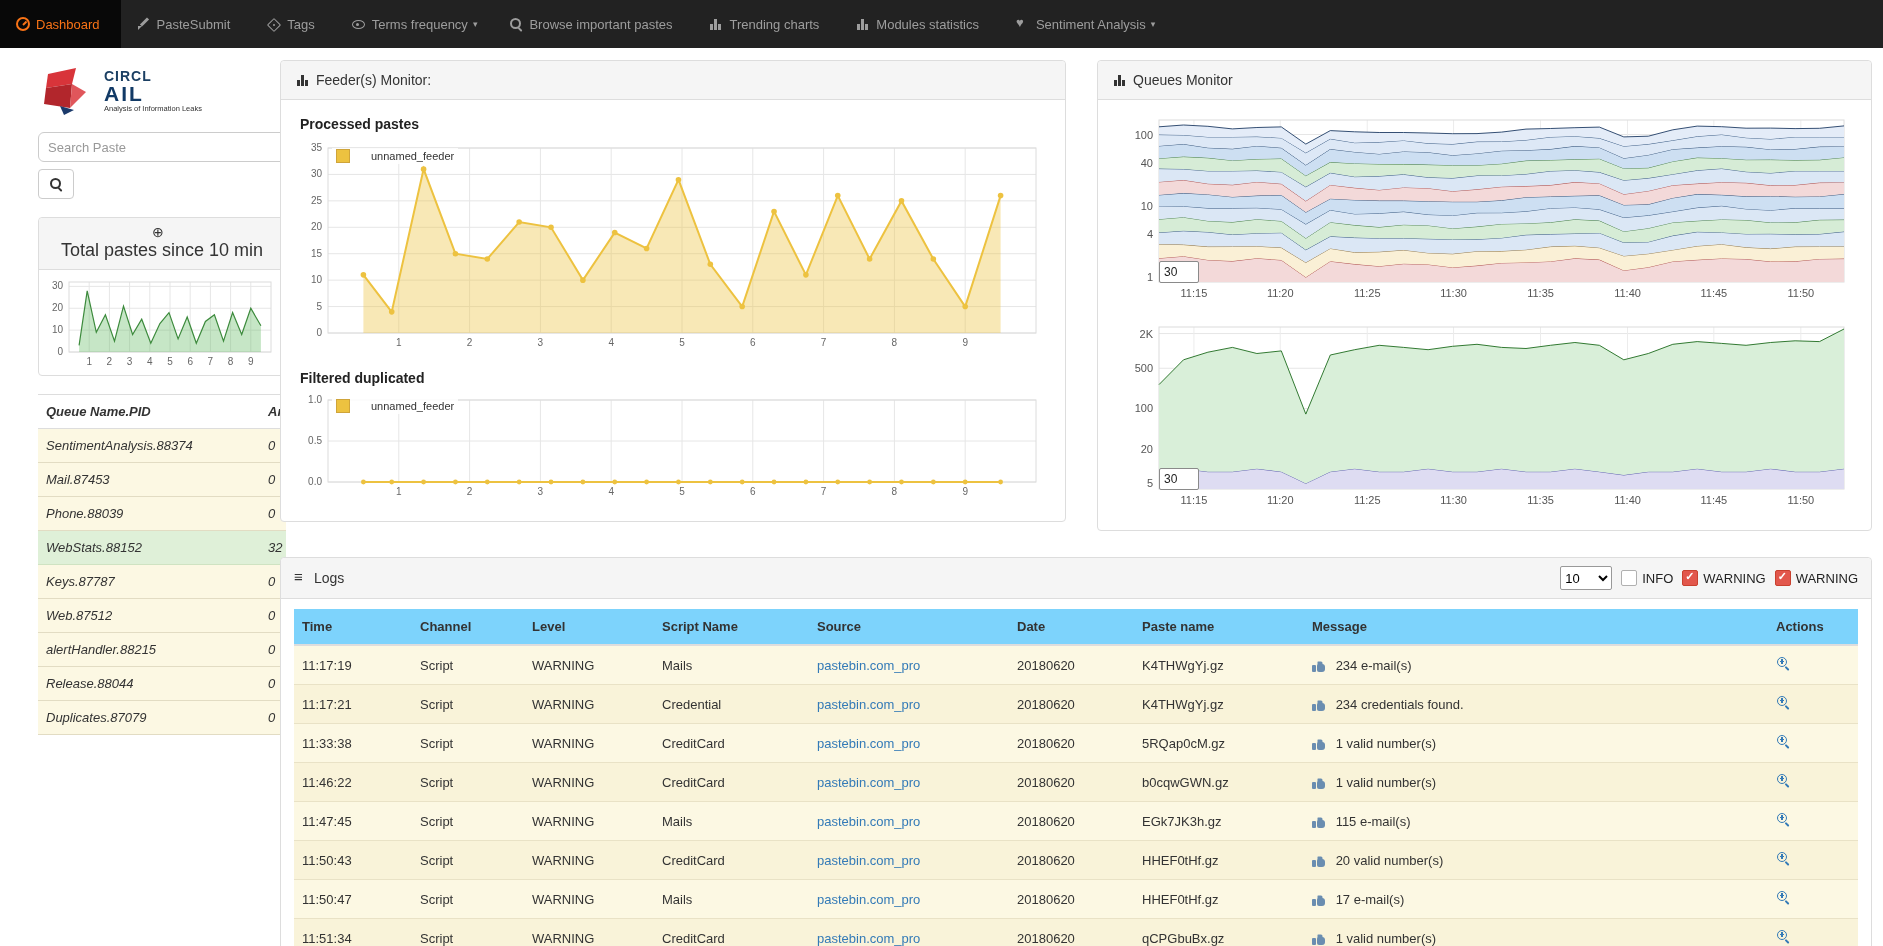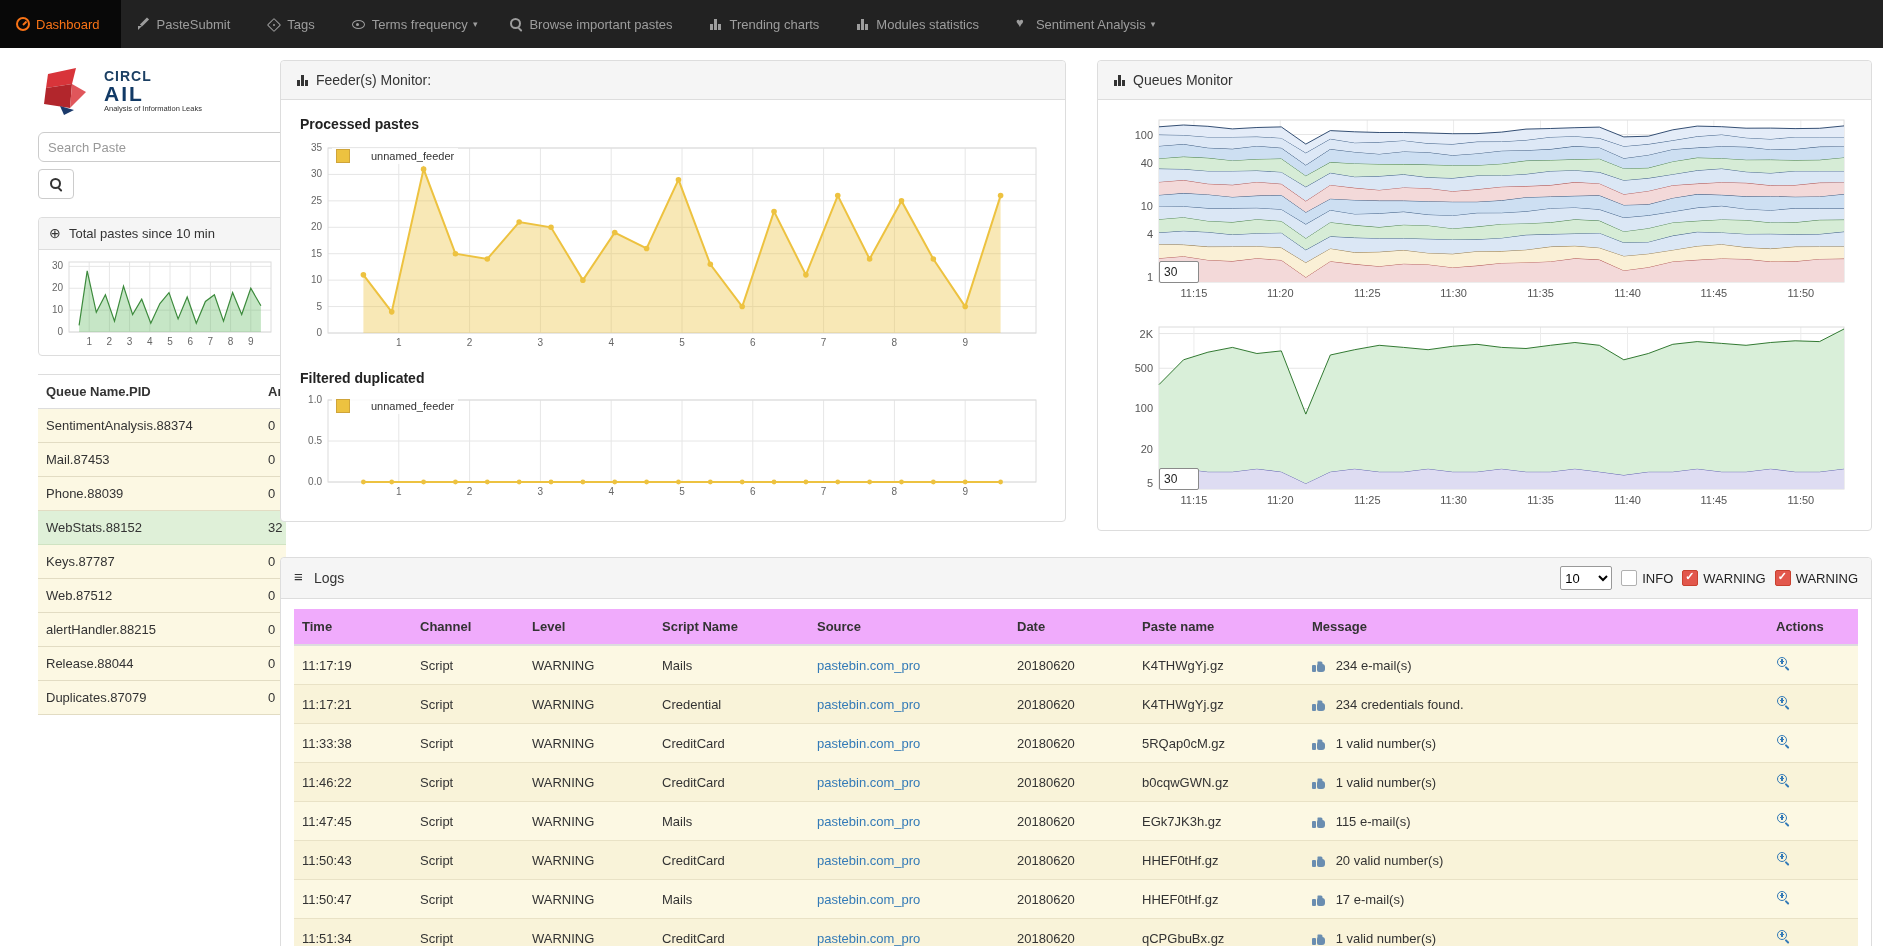--- a/index.html
+++ b/index.html
@@ -45,32 +45,32 @@
   .sidebar{position:absolute;left:10px;top:58px;width:248px;bottom:0;overflow:hidden;margin-left:28px;}
   .logo{display:flex;align-items:center;margin:8px 0 16px 2px;}
   .logo-text{margin-left:8px;line-height:1.05;}
   .logo-brand{font-size:14px;font-weight:bold;color:#1b3f63;letter-spacing:1px;}
   .logo-product{font-size:21px;font-weight:bold;color:#123a66;letter-spacing:2px;}
   .logo-sub{font-size:7.5px;color:#333;}
   .search-input{width:100%;box-sizing:border-box;height:30px;border:1px solid #ccc;border-radius:6px;padding:0 9px;font-size:13px;color:#555;font-family:inherit;margin-bottom:7px;}
   .search-input::placeholder{color:#999;}
   .search-btn{width:36px;height:30px;border:1px solid #ccc;border-radius:4px;background:#fff;display:flex;align-items:center;justify-content:center;cursor:pointer;margin-bottom:18px;color:#333;}
   .side-panel{border:1px solid #ddd;border-radius:4px;margin-bottom:18px;}
-  .side-panel-h{background:#f5f5f5;border-bottom:1px solid #ddd;padding:8px 10px;font-size:13px;color:#333;border-radius:4px 4px 0 0;display:flex;align-items:flex-end;}
+  .side-panel-h{background:#f5f5f5;border-bottom:1px solid #ddd;padding:8px 10px;font-size:18px;color:#333;border-radius:4px 4px 0 0;display:flex;align-items:center;flex-direction:column;}
   .side-panel-b{padding:4px 2px 2px 2px;}
   .side-list{border-top:1px solid #e7e7e7;}
   .side-row{display:flex;align-items:center;border-bottom:1px solid #e7e7e7;padding:7px 8px;min-height:24px;}
   .toggle{position:relative;width:46px;height:22px;border-radius:12px;background:linear-gradient(#7db3e8,#4a90d2);margin-right:10px;cursor:pointer;flex:none;}
   .toggle::after{content:"";position:absolute;right:2px;top:2px;width:18px;height:18px;background:#fff;border-radius:50%;box-shadow:0 1px 2px rgba(0,0,0,.35);}
   .toggle-label{font-weight:bold;font-size:13px;}
   .swatch{width:30px;height:20px;border-radius:3px;margin-right:11px;flex:none;}
   .swatch.working{background:linear-gradient(#d9ecc8,#a8d488);border:1px solid #94bd74;}
   .swatch.idling{background:linear-gradient(#faf4cf,#efe09c);border:1px solid #d5c47c;}
   .swatch.stuck{background:linear-gradient(#f3c6c6,#e09595);border:1px solid #c87878;}
-  .queue-table{width:300px;border-collapse:collapse;font-size:13px;margin-top:14px;}
+  .queue-table{width:300px;border-collapse:collapse;font-size:13px;margin-top:14px;font-style:italic;}
   .queue-table th{text-align:left;font-weight:bold;padding:9px 8px;border-bottom:1px solid #ddd;border-top:1px solid #ddd;white-space:nowrap;}
   .queue-table td{padding:9px 8px;border-bottom:1px solid #e2dcc3;}
   .queue-table tr.idling{background:#fcf8e3;}
   .queue-table tr.working{background:#dff0d8;}
   .queue-table tr.working td{border-bottom-color:#cfe3c2;}
 
   
   .main{position:absolute;left:280px;top:60px;width:1592px;}
   .row-top{display:flex;gap:31px;align-items:flex-start;}
   .panel{background:#fff;border:1px solid #ddd;border-radius:4px;box-sizing:border-box;}
@@ -92,21 +92,21 @@
   .logs .panel-h{justify-content:space-between;padding:8px 13px;}
   .logs-title{display:flex;align-items:center;font-size:14px;}
   .logs-controls{display:flex;align-items:center;gap:9px;font-size:13px;color:#222;}
   .page-select{height:24px;border:1px solid #999;border-radius:2px;background:#fff;font-size:13px;font-family:inherit;width:52px;}
   .filter{display:flex;align-items:center;cursor:pointer;}
   .cb{position:relative;display:inline-block;width:14px;height:14px;border:1px solid #b0b0b0;border-radius:2px;background:#fff;margin-right:5px;flex:none;}
   .cb.checked{background:#e2574c;border-color:#c9412f;}
   .cb.checked::after{content:"\2713";position:absolute;left:2px;top:-1px;color:#fff;font-size:11px;font-weight:bold;}
   .logs-body{padding:10px 13px 0 13px;}
   .logs-table{width:100%;border-collapse:collapse;font-size:13px;table-layout:fixed;}
-  .logs-table th{text-align:left;font-weight:bold;padding:10px 8px;border-bottom:2px solid #ddd;background:#f0abfc;}
+  .logs-table th{text-align:left;font-weight:bold;padding:10px 8px;border-bottom:2px solid #ddd;background:#7dd3fc;}
   .logs-table td{padding:10px 8px;border-top:1px solid #e9e2c6;overflow:hidden;white-space:nowrap;}
   .logs-table tr.lrow{background:#fcf8e3;}
   .logs-table tr.lrow:nth-child(even){background:#f9f3d9;}
   a.link{color:#337ab7;text-decoration:none;cursor:pointer;}
 </style>
 </head>
 <body>
 
 <div class="screen">
 

